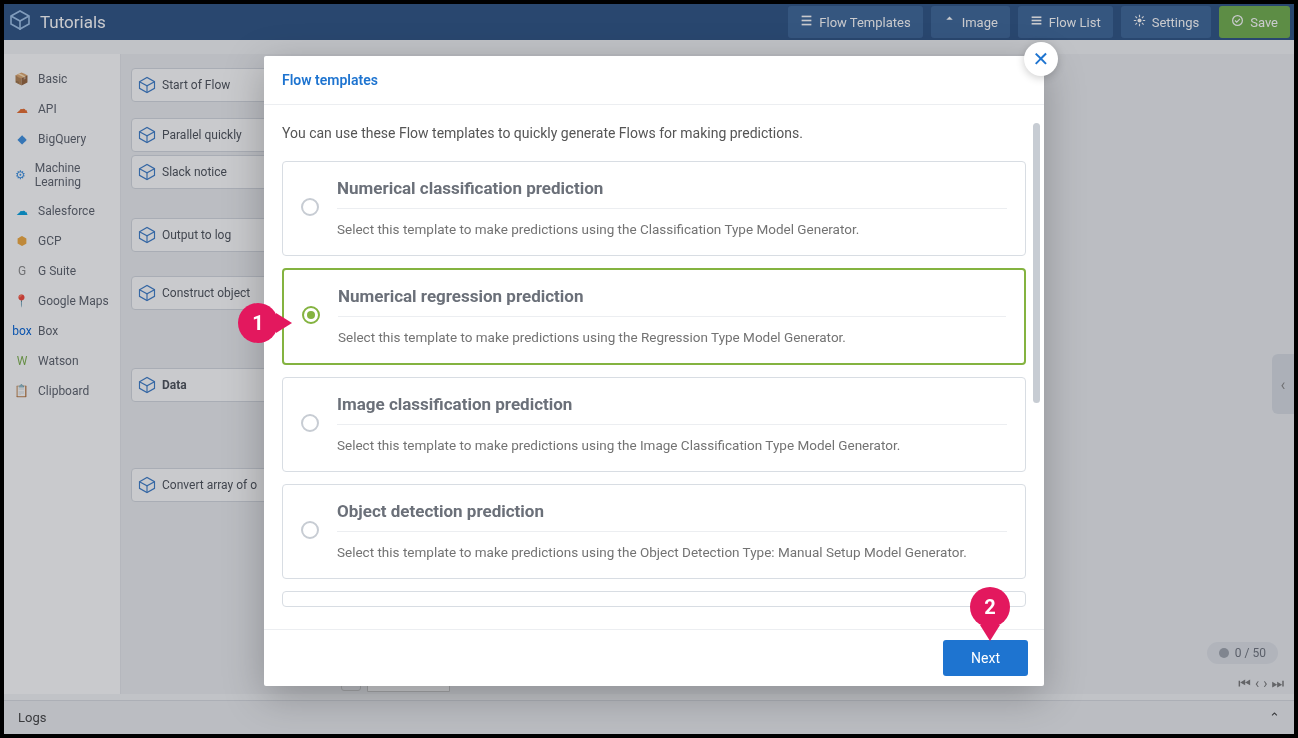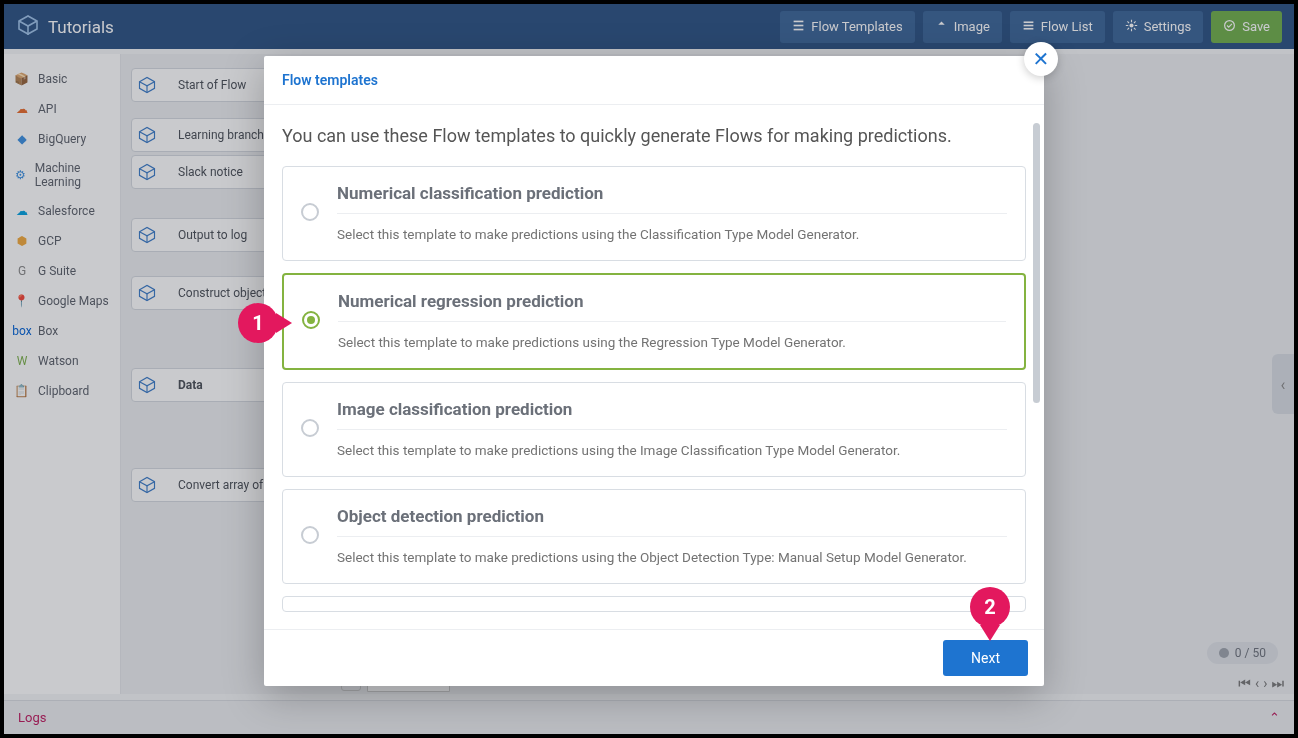--- a/index.html
+++ b/index.html
@@ -1,49 +1,49 @@
 <!DOCTYPE html>
 <html><head>
 <meta charset="utf-8">
 <style>
 * { margin: 0; padding: 0; box-sizing: border-box; font-family: -apple-system, BlinkMacSystemFont, "Segoe UI", Roboto, Helvetica, Arial, sans-serif; }
 html, body { width: 1298px; height: 738px; background: #000; overflow: hidden; }
 .frame { position: absolute; left: 4px; top: 4px; width: 1290px; height: 730px; background: #f5f6f7; }
-.topbar { height: 45px; background: #2a5082; display: flex; align-items: center; padding: 0 12px; color: #fff; }
+.topbar { height: 36px; background: #2a5082; display: flex; align-items: center; padding: 0 4px; color: #fff; }
 .brand { display: flex; align-items: center; gap: 8px; font-size: 17px; }
 .brand .box-icon svg { width: 24px; height: 24px; }
 .top-spacer { flex: 1; }
 .top-btn { background: #3a6497; color: #fff; border: none; border-radius: 3px; height: 32px; padding: 0 12px; margin-left: 8px; font-size: 13px; display: inline-flex; align-items: center; gap: 6px; cursor: pointer; }
 .top-btn.save { background: #6fae4a; }
 .top-btn svg { width: 13px; height: 13px; fill: #fff; }
 .body { position: absolute; top: 50px; left: 0; right: 0; height: 640px; display: flex; }
 .sidebar { width: 117px; background: #fff; border-right: 1px solid #e4e6ea; padding-top: 10px; }
 .side-item { display: flex; align-items: center; gap: 8px; padding: 7px 10px; font-size: 12px; color: #5a5f69; cursor: pointer; line-height: 14px; }
 .side-item .ic { width: 16px; height: 16px; display: flex; align-items: center; justify-content: center; font-size: 12px; }
 .canvas { flex: 1; background: #eceef1; position: relative; }
 .flownode { position: absolute; left: 10px; display: flex; align-items: center; background: #fff; border: 1px solid #d5d9df; border-radius: 4px; height: 34px; width: 150px; font-size: 12px; color: #4a4f57; }
 .flownode .hex { width: 30px; height: 30px; display: flex; align-items: center; justify-content: center; }
 .flownode .hex svg { width: 20px; height: 20px; }
-.flownode .lbl { white-space: nowrap; overflow: hidden; text-overflow: ellipsis; margin-left: 16px; }
+.flownode .lbl { white-space: nowrap; overflow: hidden; text-overflow: ellipsis; }
 .tabbar { position: absolute; left: 220px; bottom: 0; height: 26px; display: flex; align-items: center; gap: 6px; font-size: 12px; color: #888; }
 .tabbar .plus { width: 20px; height: 20px; border: 1px solid #ccc; border-radius: 3px; display: flex; align-items: center; justify-content: center; font-size: 14px; color: #888; }
 .tabbar .tab { border: 1px solid #ccc; border-radius: 3px 3px 0 0; padding: 3px 10px; background: #fff; }
 .counter { position: absolute; right: 16px; bottom: 30px; background: #dfe2e7; border-radius: 12px; padding: 4px 12px; font-size: 12px; color: #6c717b; display: flex; align-items: center; gap: 6px; }
 .counter .dot { width: 10px; height: 10px; background: #9ea3ac; border-radius: 50%; }
 .pager { position: absolute; right: 10px; bottom: 2px; display: flex; gap: 4px; color: #777; font-size: 14px; }
 .pager span { cursor: pointer; }
 .sidehandle { position: absolute; right: 0; top: 300px; width: 22px; height: 60px; background: #d9dde3; border-radius: 6px 0 0 6px; display: flex; align-items: center; justify-content: center; color: #888; }
-.logs { position: absolute; left: 0; right: 0; bottom: 0; height: 34px; background: #eceef1; border-top: 1px solid #d8dbe0; display: flex; align-items: center; justify-content: space-between; padding: 0 14px; font-size: 13px; color: #be185d; }
+.logs { position: absolute; left: 0; right: 0; bottom: 0; height: 34px; background: #eceef1; border-top: 1px solid #d8dbe0; display: flex; align-items: center; justify-content: space-between; padding: 0 14px; font-size: 13px; color: #404040; }
 .backdrop { position: absolute; inset: 0; background: rgba(40,45,55,0.25); }
 .modal { position: absolute; left: 260px; top: 52px; width: 780px; height: 630px; background: #fff; border-radius: 2px; box-shadow: 0 10px 40px rgba(0,0,0,0.25); display: flex; flex-direction: column; }
 .modal-close { position: absolute; right: -14px; top: -14px; width: 34px; height: 34px; background: #fff; border-radius: 50%; box-shadow: 0 2px 8px rgba(0,0,0,0.2); display: flex; align-items: center; justify-content: center; color: #1e74d0; font-size: 20px; cursor: pointer; }
 .modal-head { padding: 16px 18px; border-bottom: 1px solid #eceef1; }
 .modal-title { color: #1e74d0; font-size: 14px; font-weight: 600; }
 .modal-body { flex: 1; overflow: hidden; padding: 20px 18px 0 18px; position: relative; }
-.modal-intro { font-size: 18px; color: #555; margin-bottom: 20px; }
+.modal-intro { font-size: 14px; color: #555; margin-bottom: 20px; }
 .tplcard { border: 1px solid #d8dde3; border-radius: 4px; padding: 16px 18px 18px 54px; margin-bottom: 12px; position: relative; }
 .tplcard.selected { border: 2px solid #84b340; }
 .tplcard .radio { position: absolute; left: 18px; top: 36px; width: 18px; height: 18px; border: 2px solid #c7ccd3; border-radius: 50%; background: #fff; }
 .tplcard.selected .radio { border-color: #84b340; }
 .tplcard.selected .radio::after { content: ""; position: absolute; left: 3px; top: 3px; width: 8px; height: 8px; background: #84b340; border-radius: 50%; }
 .tplcard .tpl-title { font-size: 17px; font-weight: 700; color: #6b7079; padding-bottom: 10px; border-bottom: 1px solid #eceef1; margin-bottom: 12px; }
 .tplcard .tpl-desc { font-size: 13.5px; color: #737373; }
 .tplcard.peek { overflow: hidden; max-height: 26px; padding-top: 14px; padding-bottom: 0; }
 .tplcard.peek .radio { top: 14px; }
 .scrolltrack { position: absolute; right: 4px; top: 18px; width: 7px; height: 364px; background: transparent; }
@@ -182,21 +182,21 @@
           <span class="lbl">Start of Flow</span>
         </div>
         <div class="flownode" style="top: 64px;">
           <span class="hex">
             <svg viewBox="0 0 24 24" fill="none" stroke="#3a7bc8" stroke-width="1.4">
               <path d="M3 8l9-5 9 5v8l-9 5-9-5V8z"></path>
               <path d="M3 8l9 5 9-5"></path>
               <path d="M12 13v8"></path>
             </svg>
           </span>
-          <span class="lbl">Learning branch</span>
+          <span class="lbl">Parallel quickly</span>
         </div>
         <div class="flownode" style="top: 101px;">
           <span class="hex">
             <svg viewBox="0 0 24 24" fill="none" stroke="#3a7bc8" stroke-width="1.4">
               <path d="M3 8l9-5 9 5v8l-9 5-9-5V8z"></path>
               <path d="M3 8l9 5 9-5"></path>
               <path d="M12 13v8"></path>
             </svg>
           </span>
           <span class="lbl">Slack notice</span>

